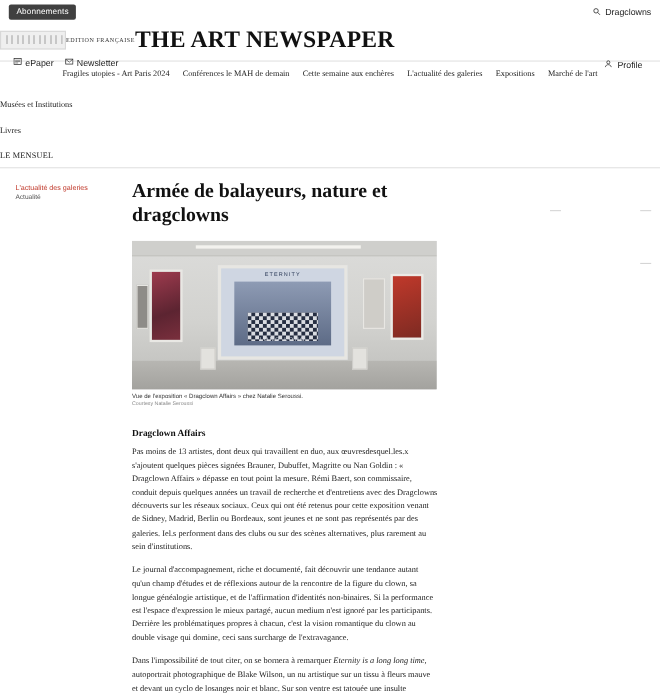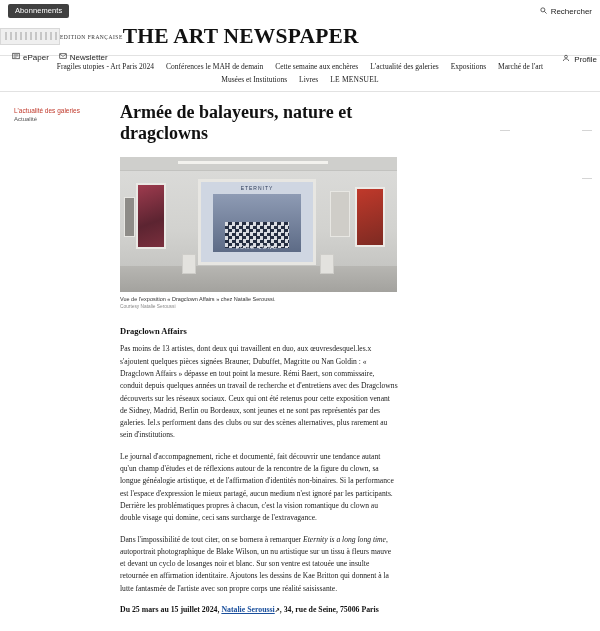--- a/index.html
+++ b/index.html
@@ -86,21 +86,21 @@
     display: flex;
     align-items: center;
     gap: 10px;
     font-family: "Liberation Sans", sans-serif;
     font-size: 8px;
     color: #222;
   }
   .mast-left .item { display: flex; align-items: center; gap: 3px; }
   .mast-right {
     position: absolute;
-    right: 3px; top: 32px;
+    right: 16px; top: 32px;
     display: flex;
     align-items: center;
     gap: 4px;
     font-family: "Liberation Sans", sans-serif;
     font-size: 8px;
     color: #222;
   }
 
   
   .navwrap {
@@ -110,21 +110,21 @@
   }
   .navrow {
     display: flex;
     justify-content: center;
     gap: 12px;
     font-family: "Liberation Serif", serif;
     font-size: 7.5px;
     color: #1a1a1a;
     line-height: 1.5;
   }
-  .navrow + .navrow { margin-top: 2px; }
+  .navrow + .navrow { margin-top: 17px; flex-direction: column; }
   .navitem { white-space: nowrap; cursor: pointer; }
   .navitem.caps { font-variant: small-caps; letter-spacing: .2px; }
 
   
   .body {
     position: relative;
     display: flex;
     padding: 10px 0 0 0;
   }
   .rail {
@@ -303,21 +303,21 @@
 
   <div class="topbar">
     <div class="sub-badge">Abonnements</div>
     <div class="topright">
       <span class="ico">
         <svg width="7" height="7" viewBox="0 0 16 16">
             <circle cx="6.5" cy="6.5" r="4.6" fill="none" stroke="#222" stroke-width="1.6"></circle>
             <line x1="10" y1="10" x2="15" y2="15" stroke="#222" stroke-width="1.6"></line>
           </svg>
       </span>
-      <span>Rechercher</span>
+      <span>Dragclowns</span>
     </div>
   </div>
 
   <div class="masthead">
     <div class="mast-left">
       <div class="item">
         <span class="ico">
           <svg width="8" height="8" viewBox="0 0 16 16">
               <rect x="1.5" y="2.5" width="13" height="11" fill="none" stroke="#222" stroke-width="1.3"></rect>
               <line x1="3.5" y1="5.5" x2="12.5" y2="5.5" stroke="#222" stroke-width="1"></line>

